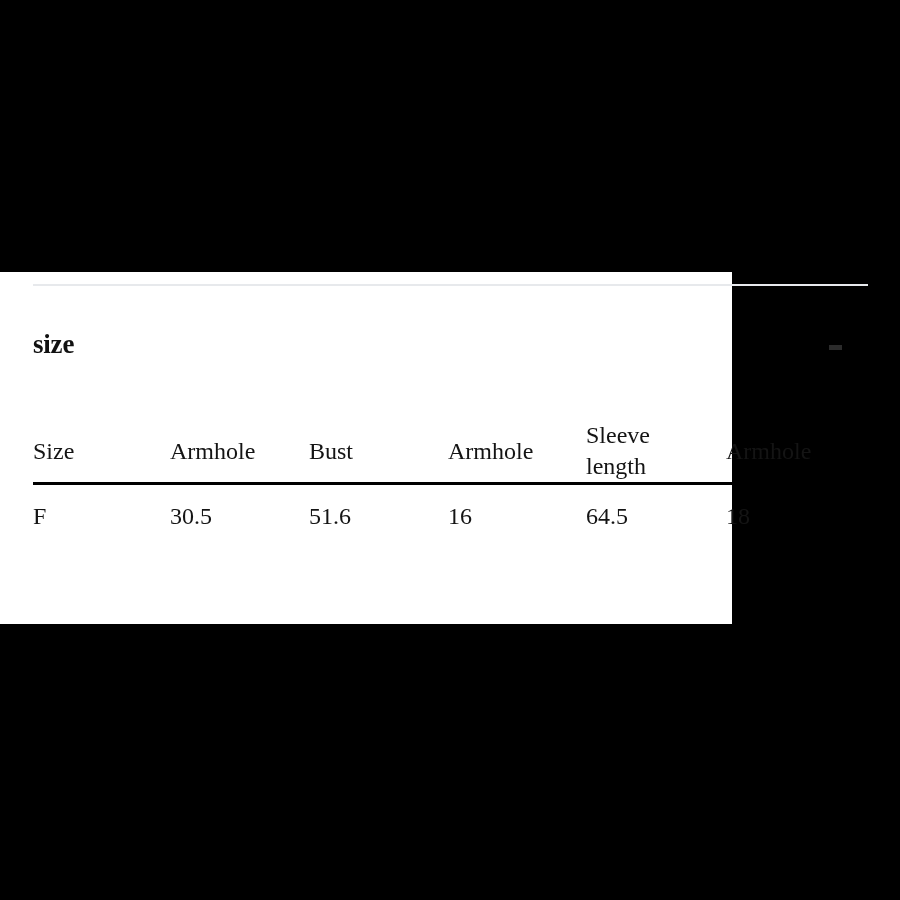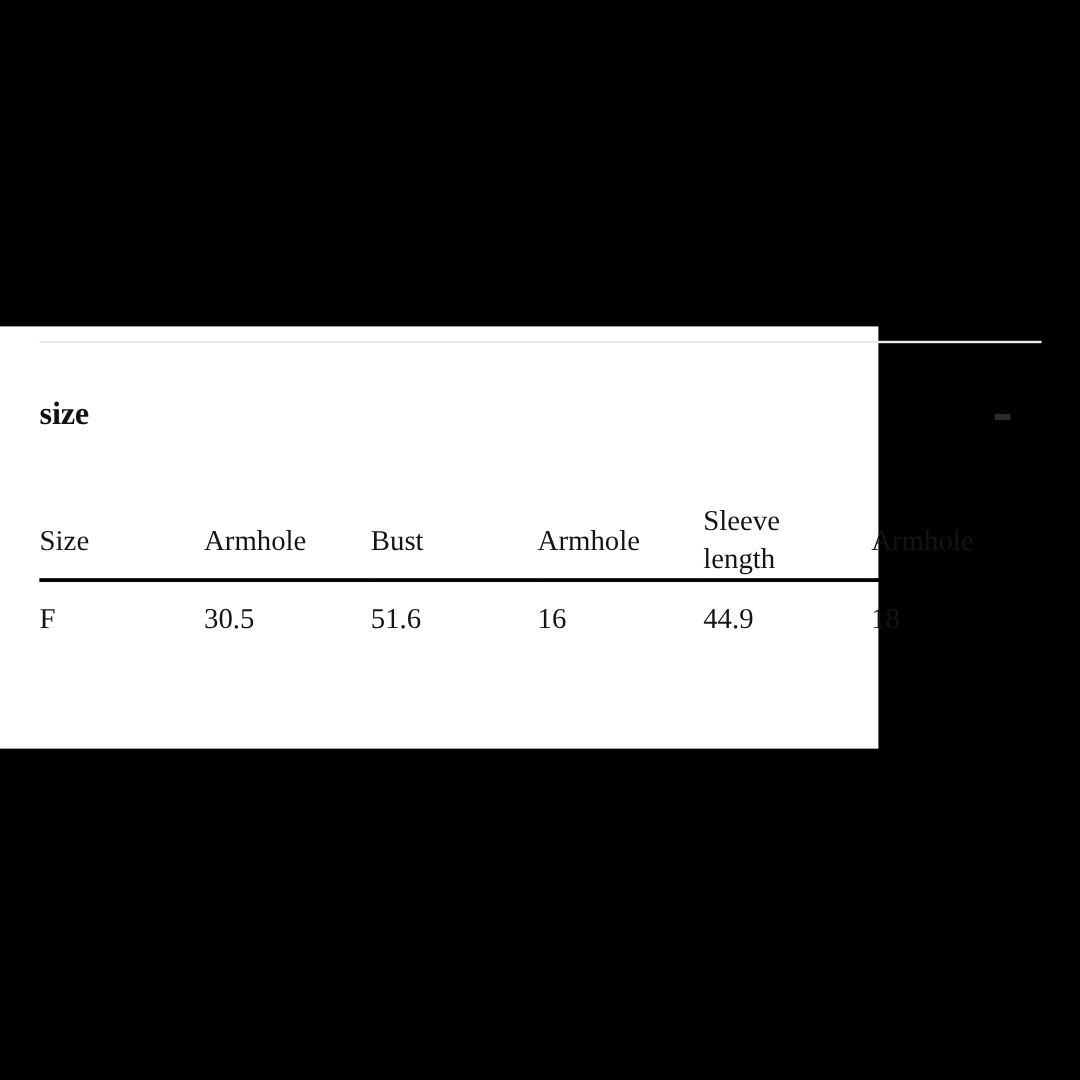--- a/index.html
+++ b/index.html
@@ -190,21 +190,21 @@
             <span class="wrap-head">Armhole</span>
           </th>
         </tr>
       </thead>
       <tbody>
         <tr>
           <td>F</td>
           <td>30.5</td>
           <td>51.6</td>
           <td>16</td>
-          <td>44.9</td>
+          <td>64.5</td>
           <td>18</td>
         </tr>
       </tbody>
     </table>
 
   </div>
 
   <div class="band-bottom"></div>
 
 </div>

